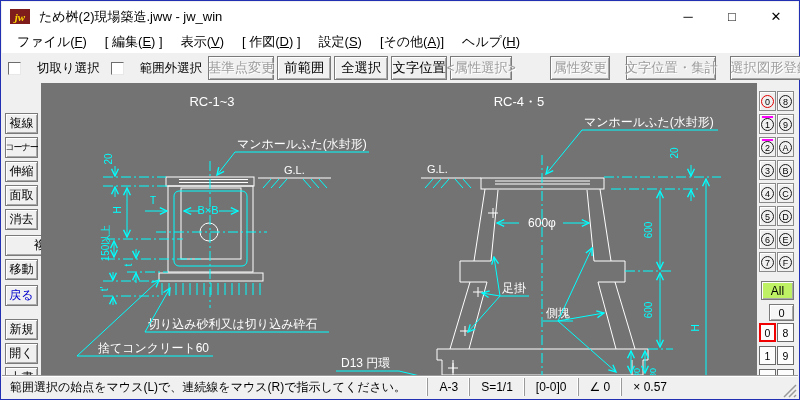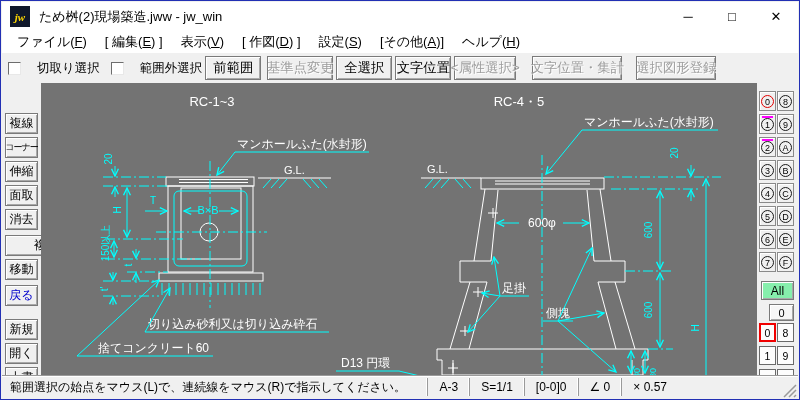--- a/index.html
+++ b/index.html
@@ -2,21 +2,21 @@
 <html><head>
 <meta charset="utf-8">
 <style>
   * { box-sizing:border-box; margin:0; padding:0; }
   html,body { width:800px; height:400px; overflow:hidden; }
   body { font-family:"Liberation Sans","DejaVu Sans",sans-serif; background:#f0f0f0; position:relative; }
   .window { position:absolute; inset:0; border:1px solid #2230b4; background:#f0f0f0; }
 
   
   .titlebar { position:absolute; left:1px; top:1px; right:1px; height:29px; background:#fff; display:flex; align-items:center; }
-  .app-icon { width:20px; height:21px; margin-left:8px; background:#0f172a; color:#ffd800; font-style:italic; font-weight:bold; font-size:11px; display:flex; align-items:center; justify-content:center; font-family:"Liberation Serif",serif; }
+  .app-icon { width:20px; height:15px; margin-left:8px; background:#7f1d1d; color:#ffd800; font-style:italic; font-weight:bold; font-size:11px; display:flex; align-items:center; justify-content:center; font-family:"Liberation Serif",serif; }
   .title-text { margin-left:9px; font-size:13px; color:#000; white-space:nowrap; }
   .win-controls { margin-left:auto; display:flex; height:100%; }
   .win-btn { width:44px; height:100%; display:flex; align-items:center; justify-content:center; font-size:13px; color:#000; }
 
   
   .menubar { position:absolute; left:1px; top:30px; right:1px; height:22px; background:#fff; display:flex; align-items:center; font-size:13px; padding-left:6px; }
   .menu-item { padding:2px 9px; white-space:nowrap; color:#000; }
 
   
   .toolbar { position:absolute; left:1px; top:52px; right:1px; height:30px; background:#f0f0f0; display:flex; align-items:center; font-size:12.5px; }
@@ -44,21 +44,21 @@
   .tc { fill:#00ffff; font-size:10px; }
 
   
   .sidebar-right { position:absolute; right:1px; top:82px; width:41px; height:294px; background:#f0f0f0; overflow:hidden; }
   .lbtn { position:absolute; width:17px; height:20px; background:#f0f0f0; border:1px solid #8a8a8a; box-shadow:inset 1px 1px 0 #fff;
           display:flex; align-items:center; justify-content:center; }
   .circ { width:13px; height:13px; border:1px solid #1a1a1a; border-radius:50%; font-size:9px; line-height:12px; text-align:center; color:#000; }
   .circ.red { border:1px solid #e00000; }
   .mag { position:absolute; top:1px; left:2px; right:2px; height:2px; background:#ff00ff; }
   .allbtn { position:absolute; left:4px; width:33px; height:19px; font-size:12px; display:flex; align-items:center; justify-content:center;
-            background:#86efac; border:1px solid #7a7a7a; box-shadow:inset 1px 1px 0 #fff, inset -1px -1px 0 #a9a9a9; }
+            background:#bef264; border:1px solid #7a7a7a; box-shadow:inset 1px 1px 0 #fff, inset -1px -1px 0 #a9a9a9; }
   .zerobtn { position:absolute; left:12px; width:25px; height:17px; font-size:11px; display:flex; align-items:center; justify-content:center;
             background:#f6f6f6; border:1px solid #7a7a7a; box-shadow:inset 1px 1px 0 #fff, inset -1px -1px 0 #a9a9a9; }
   .gbtn { position:absolute; width:17px; height:19px; background:#fdfdfd; border:1px solid #6a6a6a; font-size:10.5px; color:#000;
           display:flex; align-items:center; justify-content:center; }
   .gbtn.active { border:2px solid #f00000; }
 
   
   .statusbar { position:absolute; left:1px; right:1px; bottom:1px; height:23px; background:#f0f0f0; border-top:1px solid #9a9a9a;
                box-shadow:inset 0 1px 0 #fff; display:flex; align-items:center; font-size:12px; color:#000; }
   .status-msg { padding-left:8px; white-space:nowrap; overflow:hidden; flex:1; }
@@ -93,25 +93,26 @@
 
   <div class="toolbar">
     <div class="cb-group" style="margin-left:6px;">
       <span class="checkbox"></span>
       <span>切取り選択</span>
     </div>
     <div class="cb-group" style="margin-left:11px;">
       <span class="checkbox"></span>
       <span>範囲外選択</span>
     </div>
+    <button class="tbtn disabled" style="margin-left:6px;width:66px;">基準点変更</button>
     <button class="tbtn" style="width:56px;">前範囲</button>
-    <button class="tbtn disabled" style="margin-left:6px;width:66px;">基準点変更</button>
     <button class="tbtn" style="width:56px;">全選択</button>
     <button class="tbtn" style="width:56px;">文字位置</button>
     <button class="tbtn disabled" style="width:62px;">&lt;属性選択&gt;</button>
+    <button class="tbtn disabled" style="margin-left:38px;width:60px;">属性変更</button>
     <button class="tbtn disabled" style="margin-left:16px;width:90px;">文字位置・集計</button>
     <button class="tbtn disabled" style="margin-left:14px;width:80px;">選択図形登録</button>
   </div>
 
   <div class="sidebar-left">
     <button class="sbtn active" style="top:6px;margin-left:46px;">範囲</button>
     <button class="sbtn" style="top:30px;">複線</button>
     <button class="sbtn small" style="top:54px;">コーナー</button>
     <button class="sbtn" style="top:78px;">伸縮</button>
     <button class="sbtn" style="top:102px;">面取</button>

